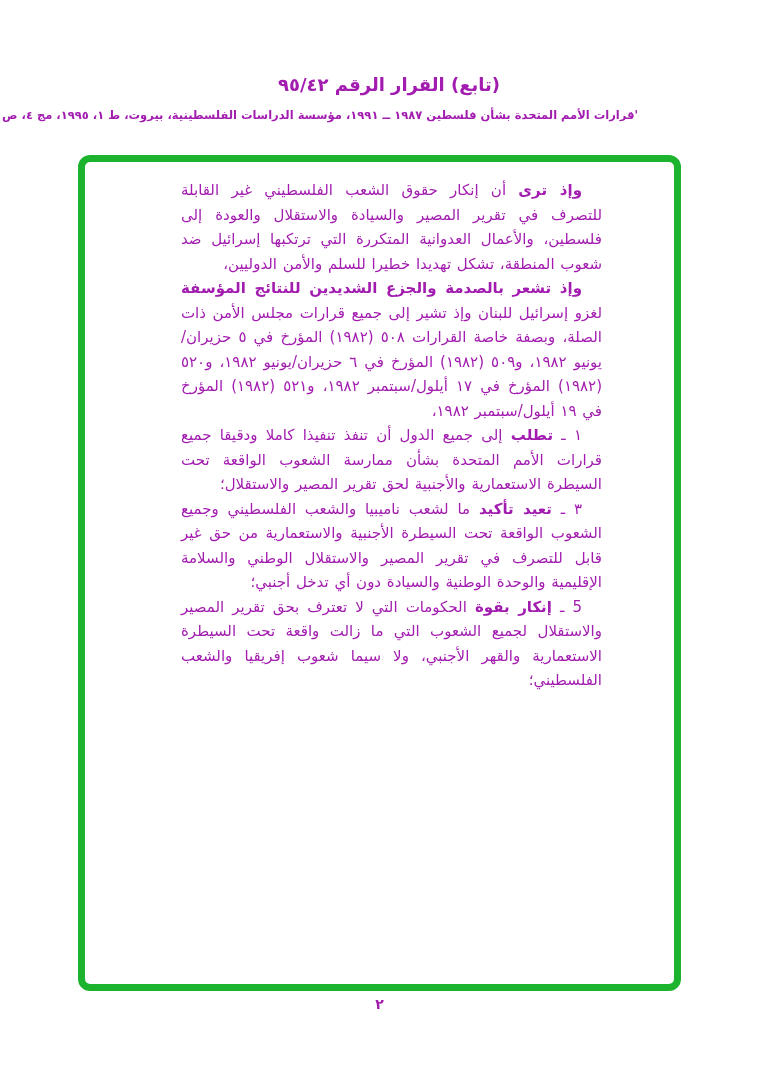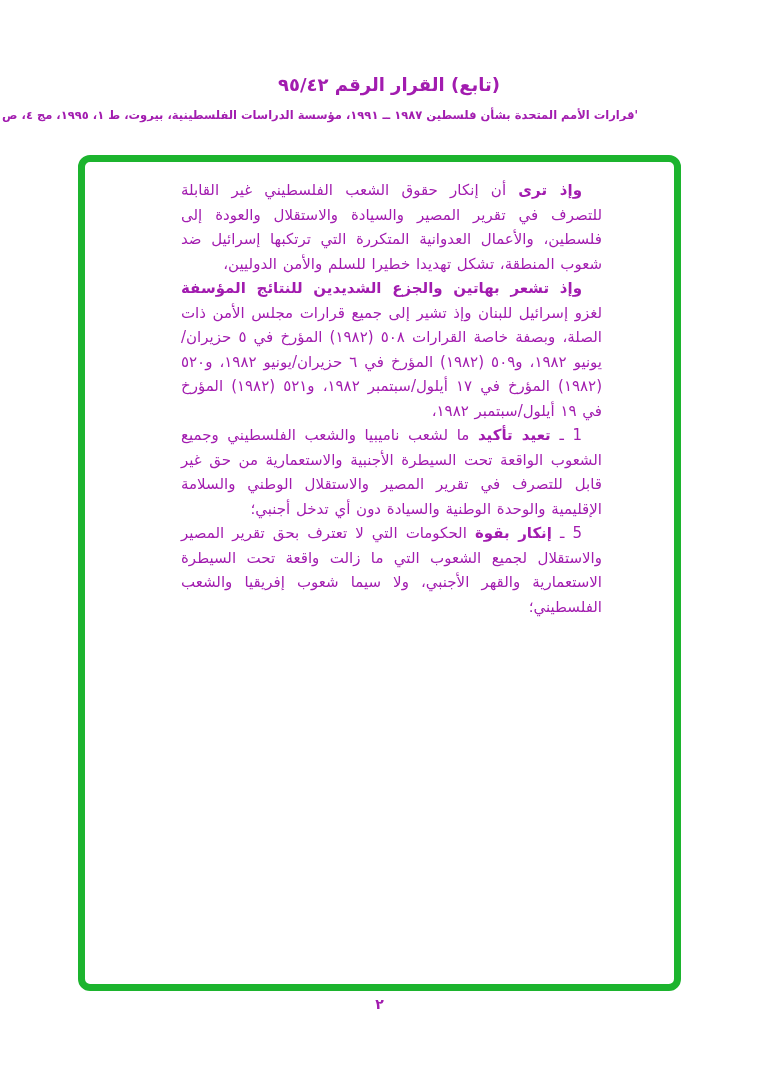--- a/index.html
+++ b/index.html
@@ -81,21 +81,22 @@
 
 <div class="page">
 
   <div class="doc-title">(تابع) القرار الرقم ٩٥/٤٢</div>
 
   <div class="doc-citation">'قرارات الأمم المتحدة بشأن فلسطين ١٩٨٧ ــ ١٩٩١، مؤسسة الدراسات الفلسطينية، بيروت، ط ١، ١٩٩٥، مج ٤، ص٣٠- ٣٢'</div>
 
   <div class="green-box" style="border-color: rgb(28, 180, 46);">
     <div class="box-inner">
         <p class="para"><b>وإذ ترى</b> أن إنكار حقوق الشعب الفلسطيني غير القابلة للتصرف في تقرير المصير والسيادة والاستقلال والعودة إلى فلسطين، والأعمال العدوانية المتكررة التي ترتكبها إسرائيل ضد شعوب المنطقة، تشكل تهديدا خطيرا للسلم والأمن الدوليين،</p>
-        <p class="para"><b>وإذ تشعر بهاتين والجزع الشديدين للنتائج المؤسفة</b> لغزو إسرائيل للبنان وإذ تشير إلى جميع قرارات مجلس الأمن ذات الصلة، وبصفة خاصة القرارات ٥٠٨ (١٩٨٢) المؤرخ في ٥ حزيران/يونيو ١٩٨٢، و٥٠٩ (١٩٨٢) المؤرخ في ٦ حزيران/يونيو ١٩٨٢، و٥٢٠ (١٩٨٢) المؤرخ في ١٧ أيلول/سبتمبر ١٩٨٢، و٥٢١ (١٩٨٢) المؤرخ في ١٩ أيلول/سبتمبر ١٩٨٢،</p>
-        <p class="para"><span>1 ـ </span><b>تعيد تأكيد</b> ما لشعب ناميبيا والشعب الفلسطيني وجميع الشعوب الواقعة تحت السيطرة الأجنبية والاستعمارية من حق غير قابل للتصرف في تقرير المصير والاستقلال الوطني والسلامة الإقليمية والوحدة الوطنية والسيادة دون أي تدخل أجنبي؛</p>
+        <p class="para"><b>وإذ تشعر بالصدمة والجزع الشديدين للنتائج المؤسفة</b> لغزو إسرائيل للبنان وإذ تشير إلى جميع قرارات مجلس الأمن ذات الصلة، وبصفة خاصة القرارات ٥٠٨ (١٩٨٢) المؤرخ في ٥ حزيران/يونيو ١٩٨٢، و٥٠٩ (١٩٨٢) المؤرخ في ٦ حزيران/يونيو ١٩٨٢، و٥٢٠ (١٩٨٢) المؤرخ في ١٧ أيلول/سبتمبر ١٩٨٢، و٥٢١ (١٩٨٢) المؤرخ في ١٩ أيلول/سبتمبر ١٩٨٢،</p>
+        <p class="para"><span>١ ـ </span><b>تطلب</b> إلى جميع الدول أن تنفذ تنفيذا كاملا ودقيقا جميع قرارات الأمم المتحدة بشأن ممارسة الشعوب الواقعة تحت السيطرة الاستعمارية والأجنبية لحق تقرير المصير والاستقلال؛</p>
+        <p class="para"><span>٣ ـ </span><b>تعيد تأكيد</b> ما لشعب ناميبيا والشعب الفلسطيني وجميع الشعوب الواقعة تحت السيطرة الأجنبية والاستعمارية من حق غير قابل للتصرف في تقرير المصير والاستقلال الوطني والسلامة الإقليمية والوحدة الوطنية والسيادة دون أي تدخل أجنبي؛</p>
         <p class="para"><span>5 ـ </span><b>إنكار بقوة</b> الحكومات التي لا تعترف بحق تقرير المصير والاستقلال لجميع الشعوب التي ما زالت واقعة تحت السيطرة الاستعمارية والقهر الأجنبي، ولا سيما شعوب إفريقيا والشعب الفلسطيني؛</p>
       </div>
   </div>
 
   <div class="page-number">٢</div>
 
 </div>
 
 </body></html>

